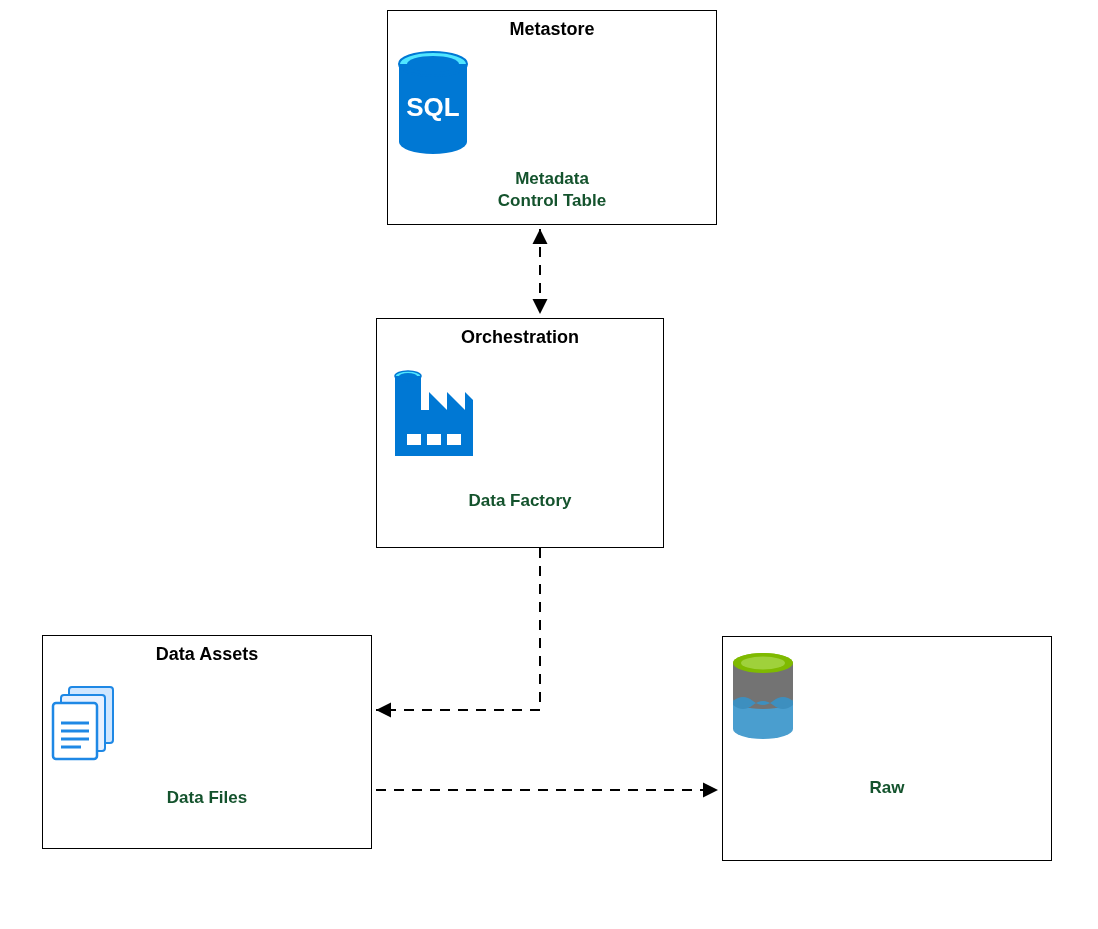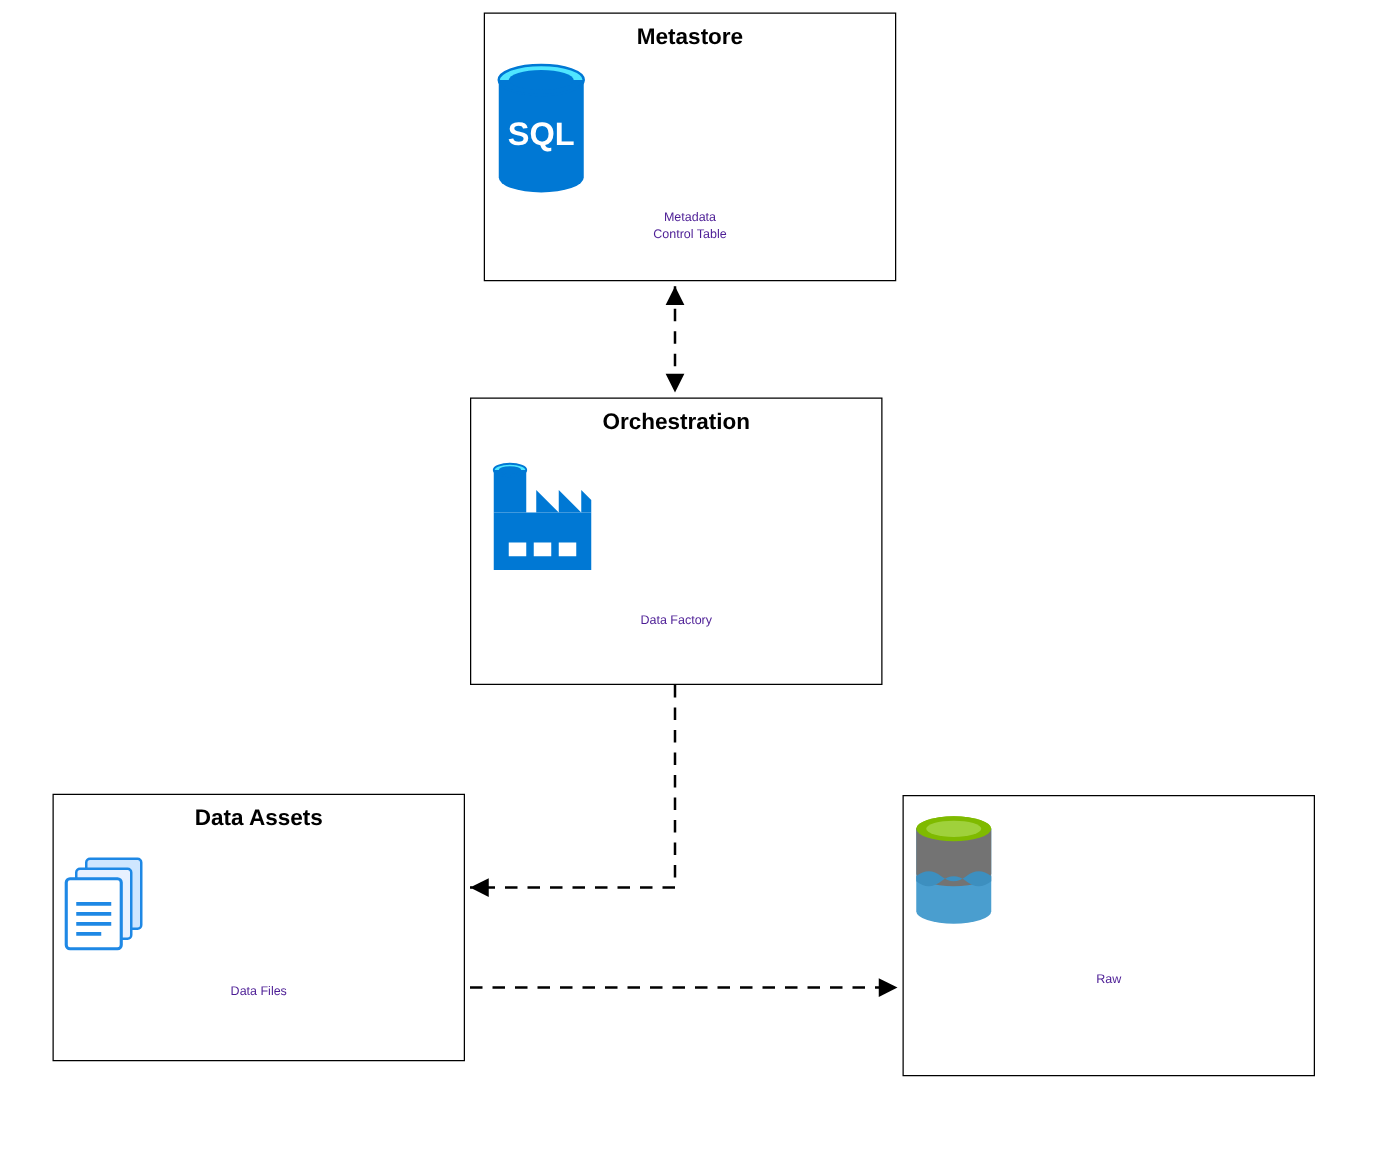--- a/index.html
+++ b/index.html
@@ -21,24 +21,25 @@
   .box-title {
     font-size: 18px;
     font-weight: 600;
     margin-top: 8px;
   }
   .icon-wrap {
     margin-top: 10px;
     display: flex;
   }
   .caption {
-    font-size: 10px;
+    font-size: 17px;
     line-height: 1.3;
     margin-top: 8px;
-    color: #4c1d95;
+    color: #14532d;
+    font-weight: bold;
   }
   .connectors {
     position: absolute;
     left: 0;
     top: 0;
     width: 1098px;
     height: 929px;
     pointer-events: none;
   }
 </style>
@@ -55,21 +56,21 @@
       <ellipse cx="45" cy="14" rx="26" ry="8" fill="#0078d4"></ellipse>
       <text x="45" y="66" text-anchor="middle" font-family="Segoe UI, Arial" font-weight="700" font-size="26" fill="#ffffff">SQL</text>
     </svg>
   </div>
   <div class="caption">
     <span>Metadata</span><br>
     <span>Control Table</span>
   </div>
 </div>
 
-<div class="box" style="left:376px; top:318px; width:330px; height:230px;">
+<div class="box" style="left:376px; top:318px; width:288px; height:230px;">
   <div class="box-title">Orchestration</div>
   <div class="icon-wrap">
     <svg width="110" height="110" viewBox="0 0 110 110">
 
       <ellipse cx="31" cy="18" rx="13" ry="5" fill="#50e6ff"></ellipse>
       <rect x="18" y="18" width="26" height="34" fill="#0078d4"></rect>
       <ellipse cx="31" cy="18" rx="13" ry="5" fill="none" stroke="#0078d4" stroke-width="1.5"></ellipse>
       <ellipse cx="31" cy="18" rx="9" ry="3" fill="#0078d4"></ellipse>
 
       <rect x="18" y="52" width="78" height="46" fill="#0078d4"></rect>

